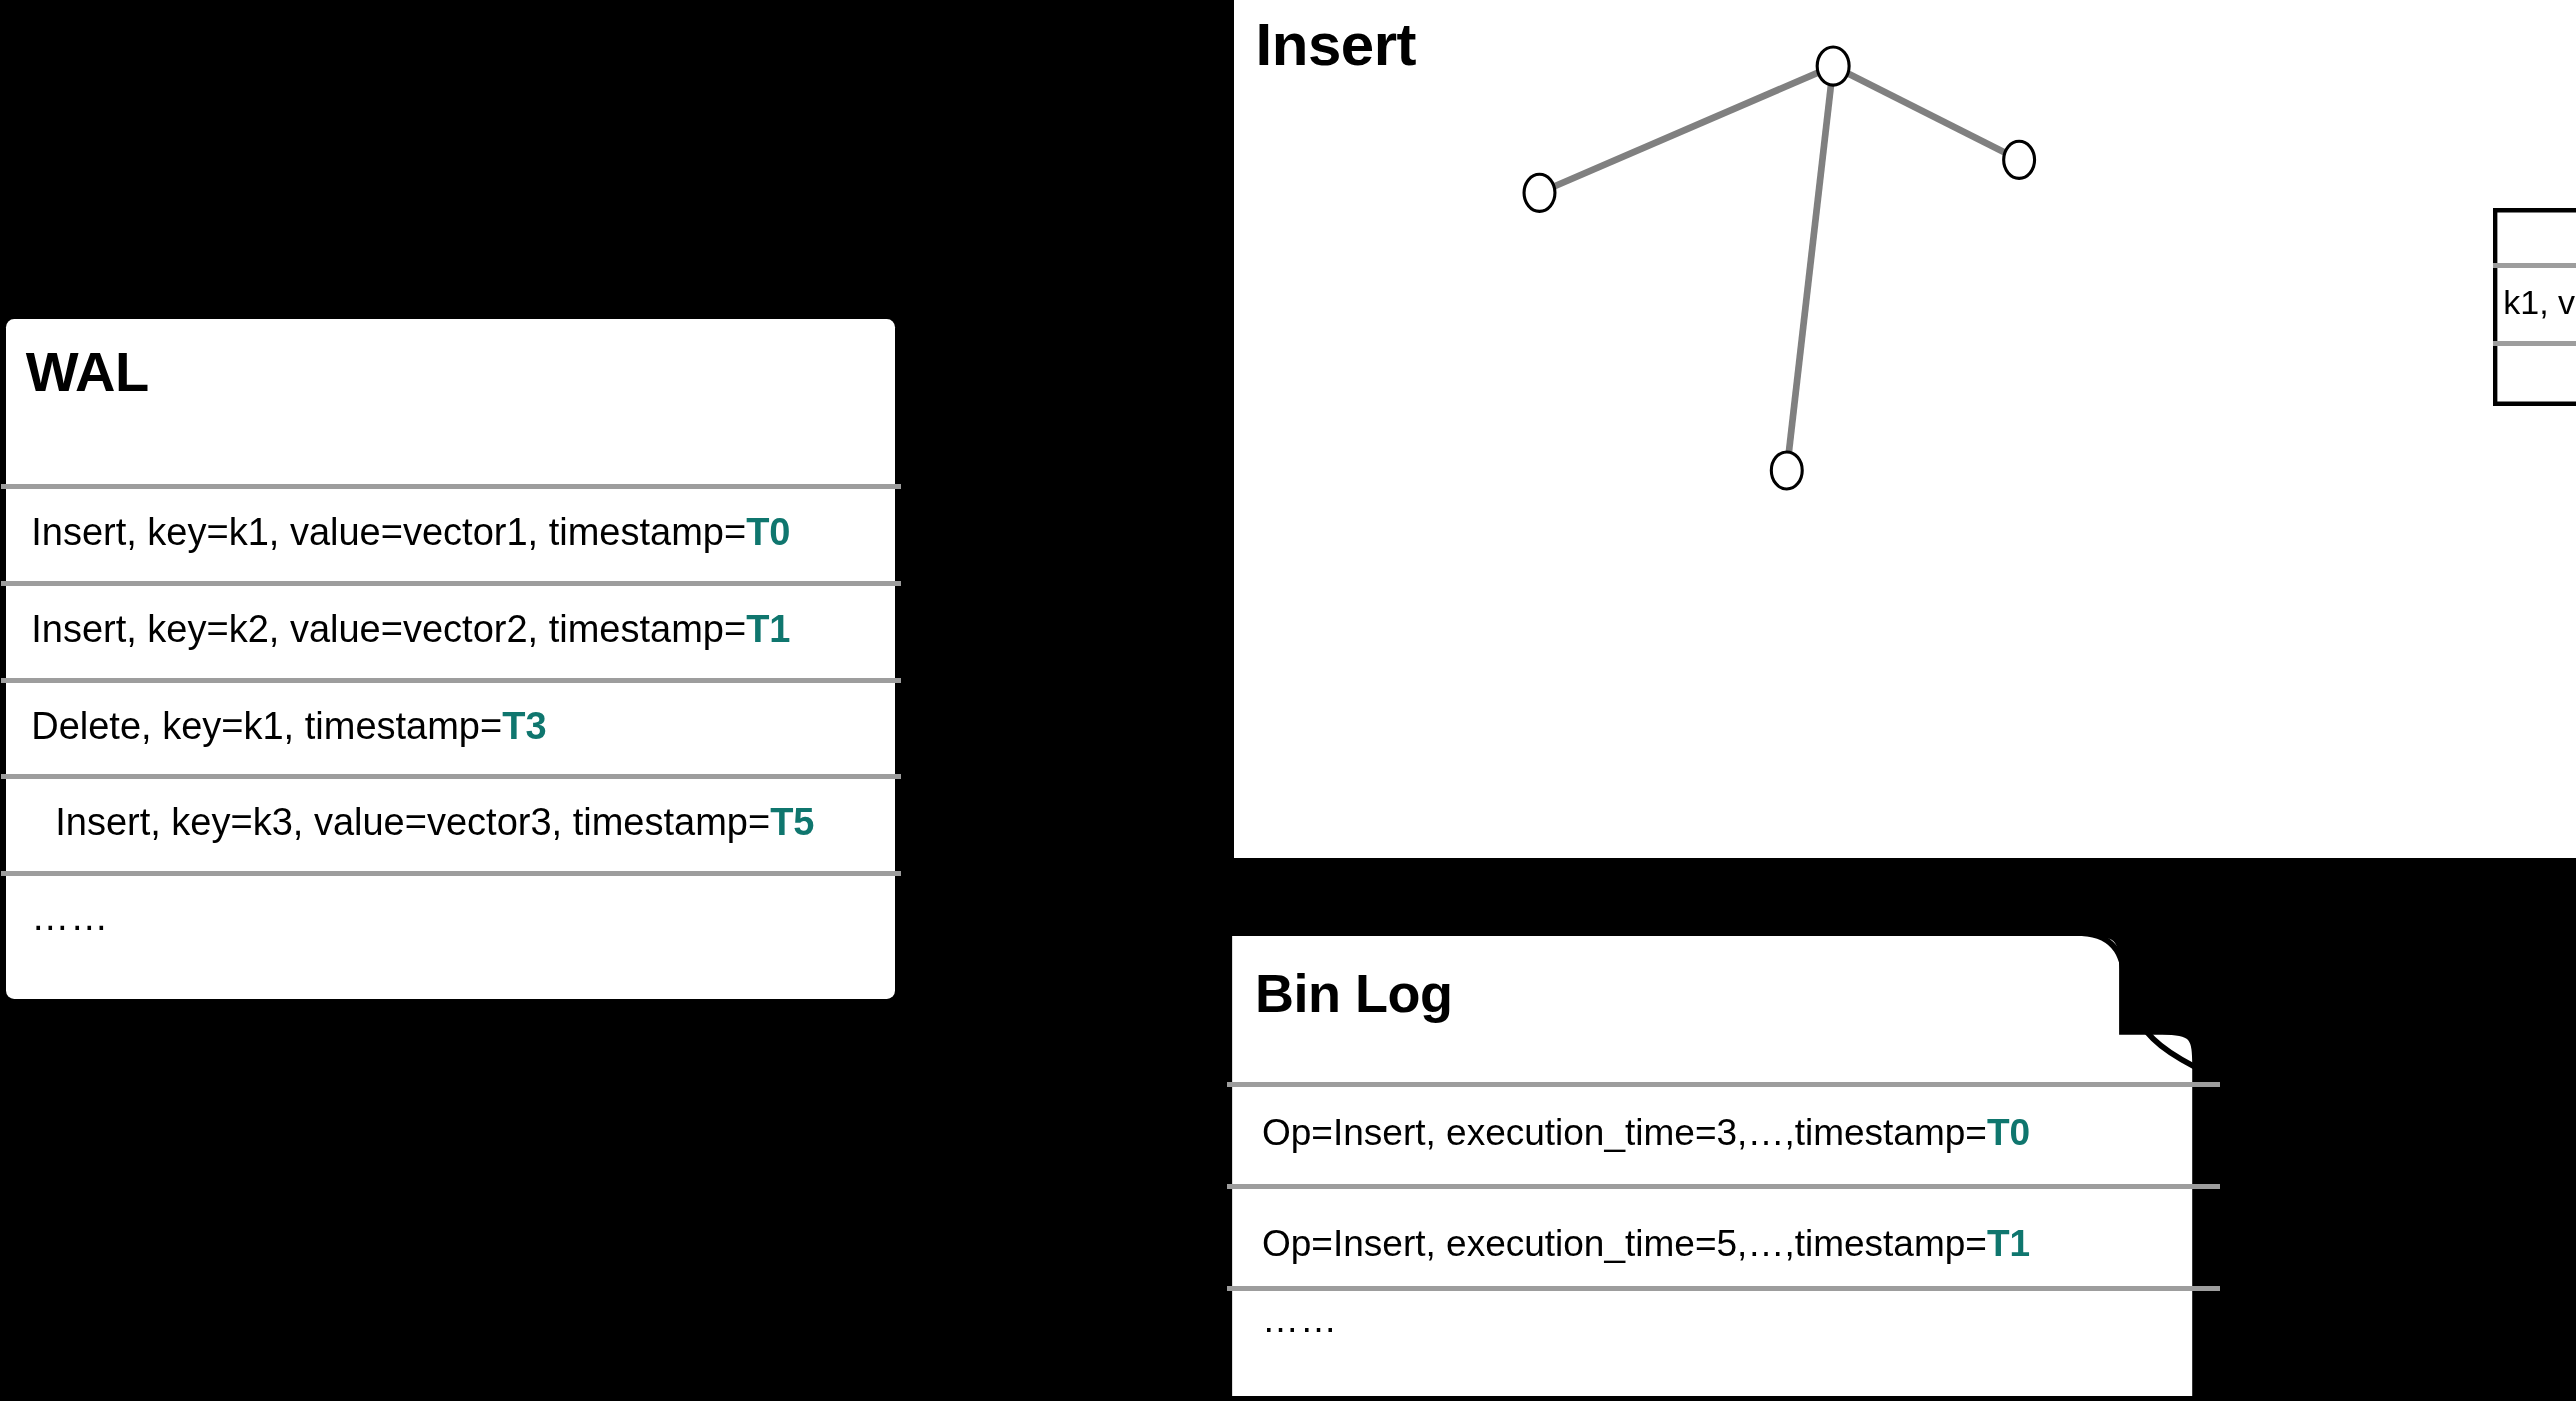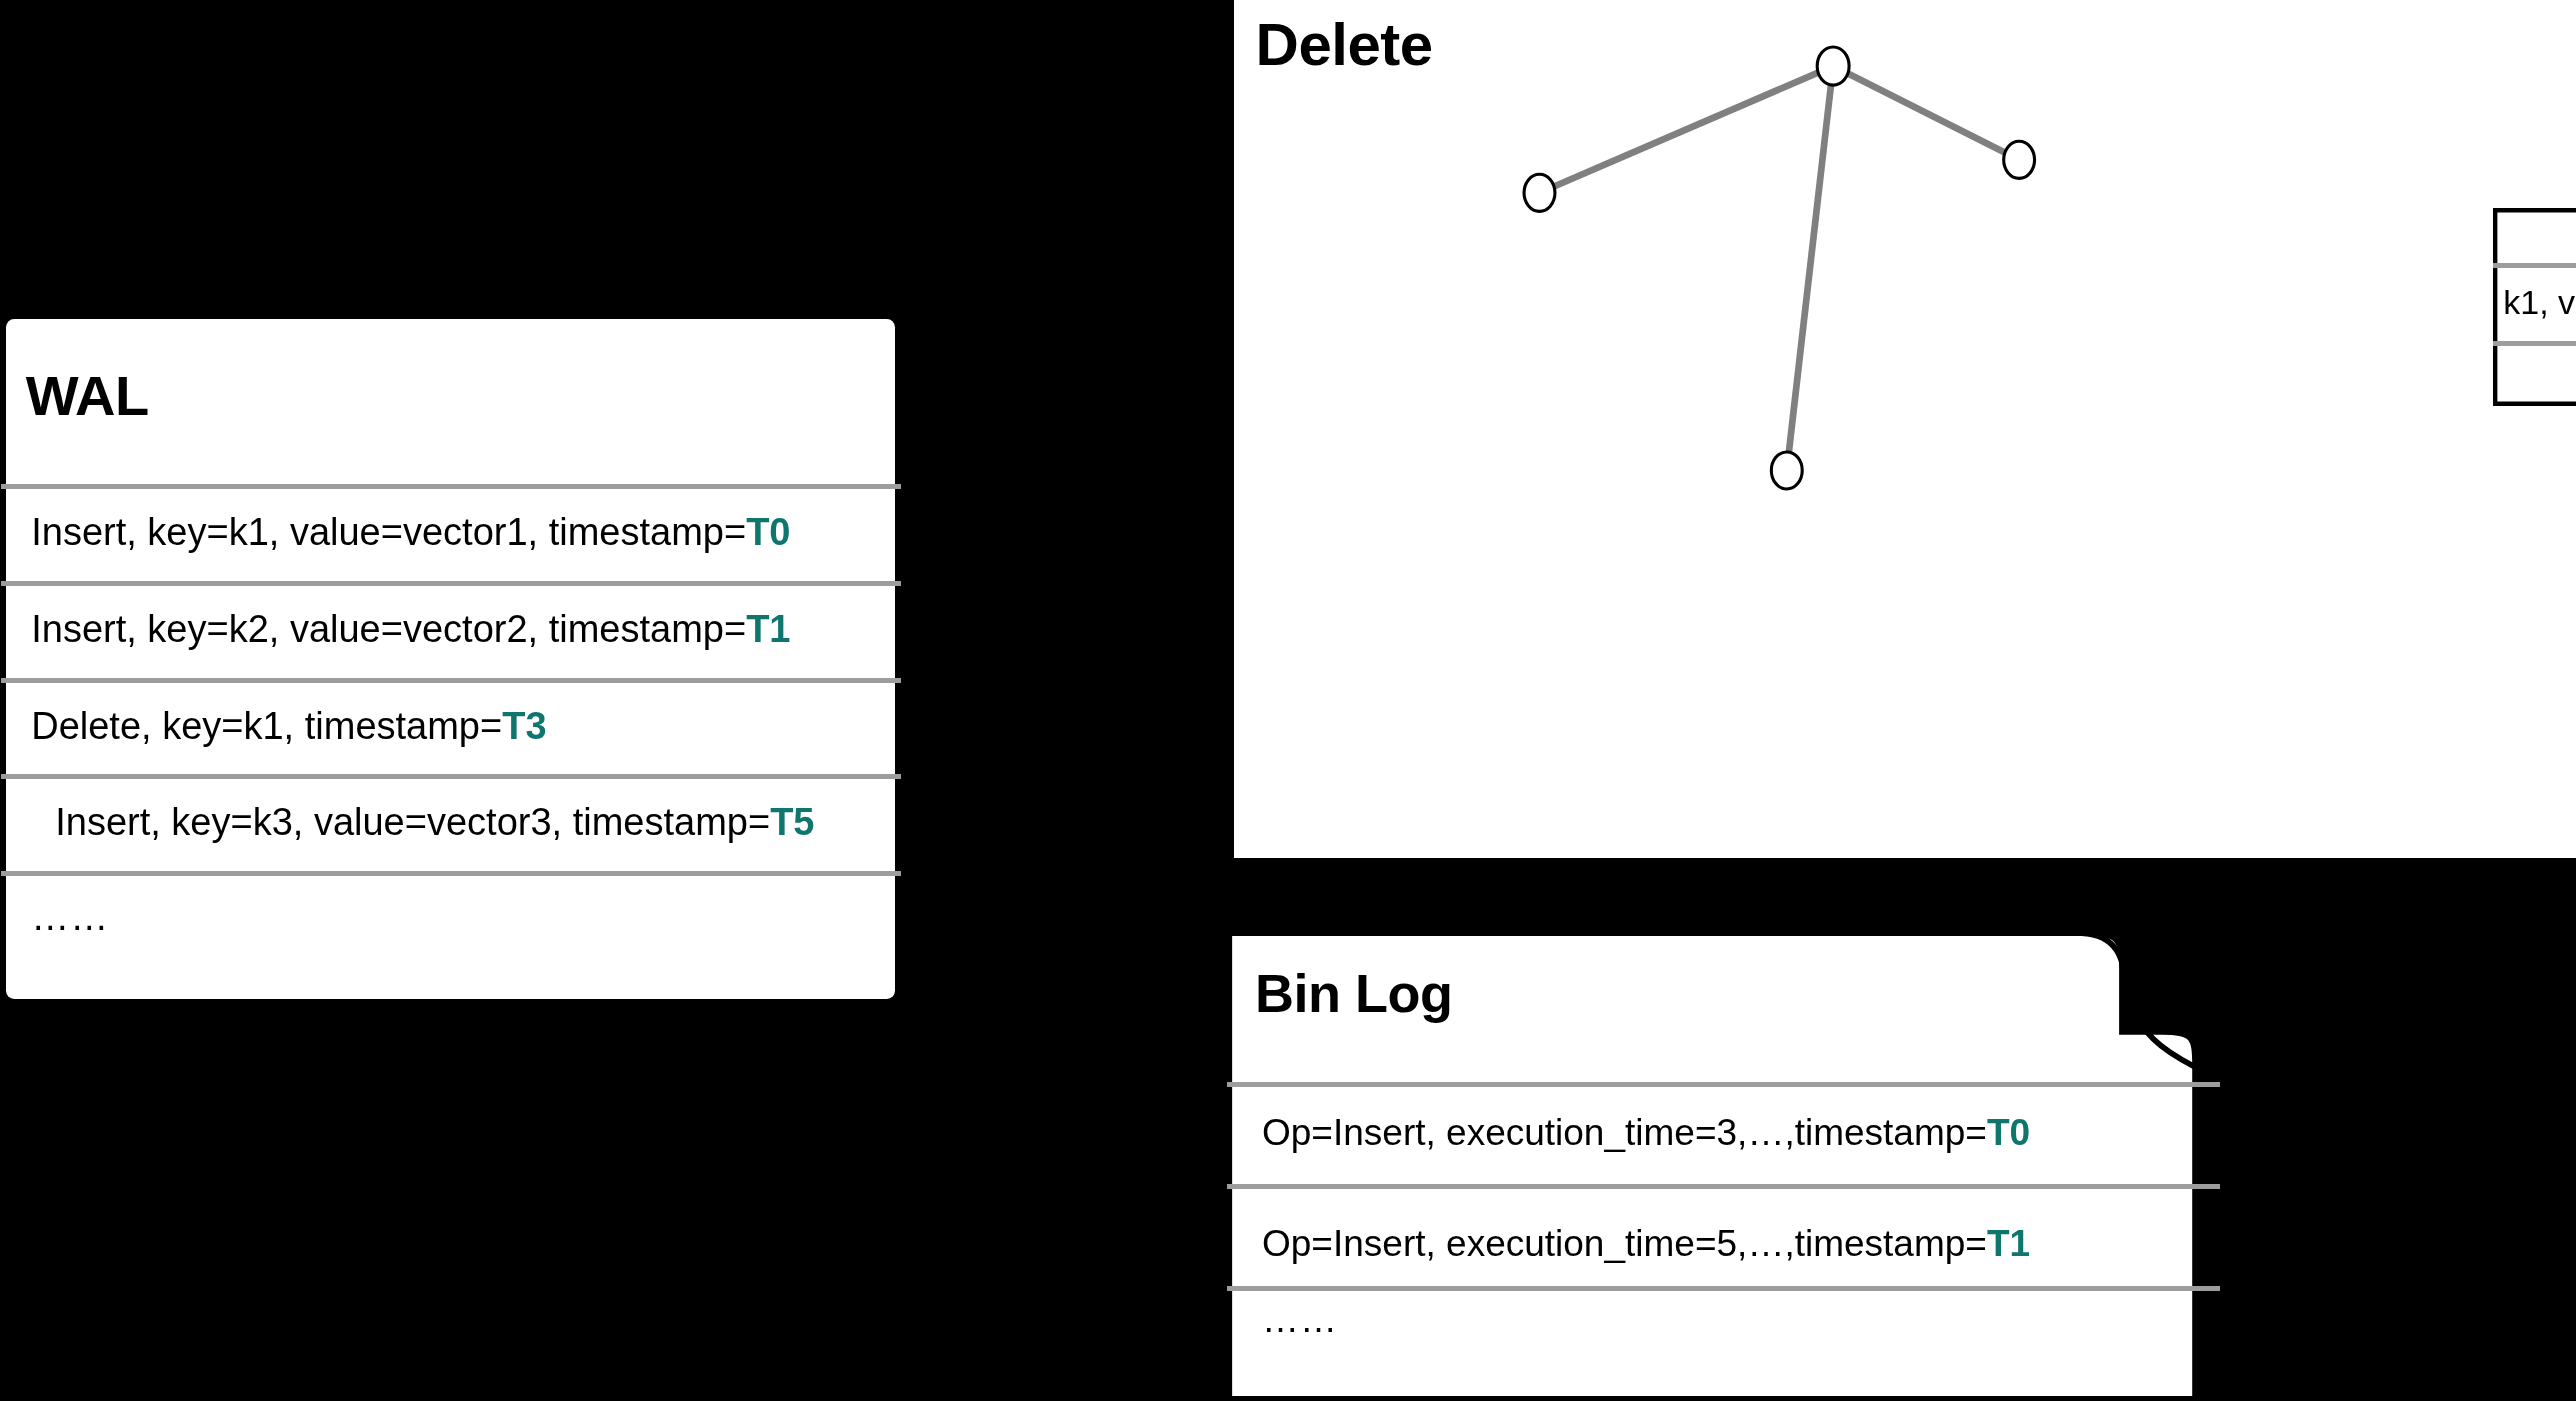--- a/index.html
+++ b/index.html
@@ -19,21 +19,21 @@
   }
   .sep{position:absolute;background:#9d9d9d;}
   .ts{color:#0f766e;font-weight:bold;}
   .dots{letter-spacing:1px;}
 
   
   #wal{
     left:6.2px;top:319px;width:889px;height:680px;
     border-radius:8.2px;
   }
-  #wal .title{left:19.6px;top:19.6px;font-size:56px;margin-top:24px;}
+  #wal .title{left:19.6px;top:19.6px;font-size:56px;}
   #wal .row{padding-left:25px;font-size:38px;}
   #wal .sep{left:-5.2px;width:900px;height:5.2px;}
 
   
   #index-panel{left:1234px;top:0px;width:1579px;height:858px;}
   #index-panel .title{left:21.6px;top:10.3px;font-size:60px;}
 
   
   #tree-svg{position:absolute;left:0;top:0;width:1579px;height:858px;
             pointer-events:none;}
@@ -89,21 +89,21 @@
   <div class="row" style="top:455px;height:97px;margin-left:24px;">
     <span>Insert, key=k3, value=vector3, timestamp=</span>
       <span class="ts">T5</span>
   </div>
   <div class="row dots" style="top:552px;height:93px;">
     <span>……</span>
   </div>
 </div>
 
 <div class="panel" id="index-panel">
-  <div class="title">Delete</div>
+  <div class="title">Insert</div>
 
   <svg id="tree-svg" viewBox="0 0 3065 1665">
     <g stroke="#808080" stroke-width="13" fill="none">
       <line x1="1163" y1="128" x2="593" y2="374"></line>
       <line x1="1163" y1="128" x2="1073" y2="913"></line>
       <line x1="1163" y1="128" x2="1524" y2="310"></line>
     </g>
     <g fill="#ffffff" stroke="#000000" stroke-width="6">
       <ellipse cx="1163" cy="128" rx="31" ry="37"></ellipse>
       <ellipse cx="593" cy="374" rx="30" ry="36"></ellipse>

